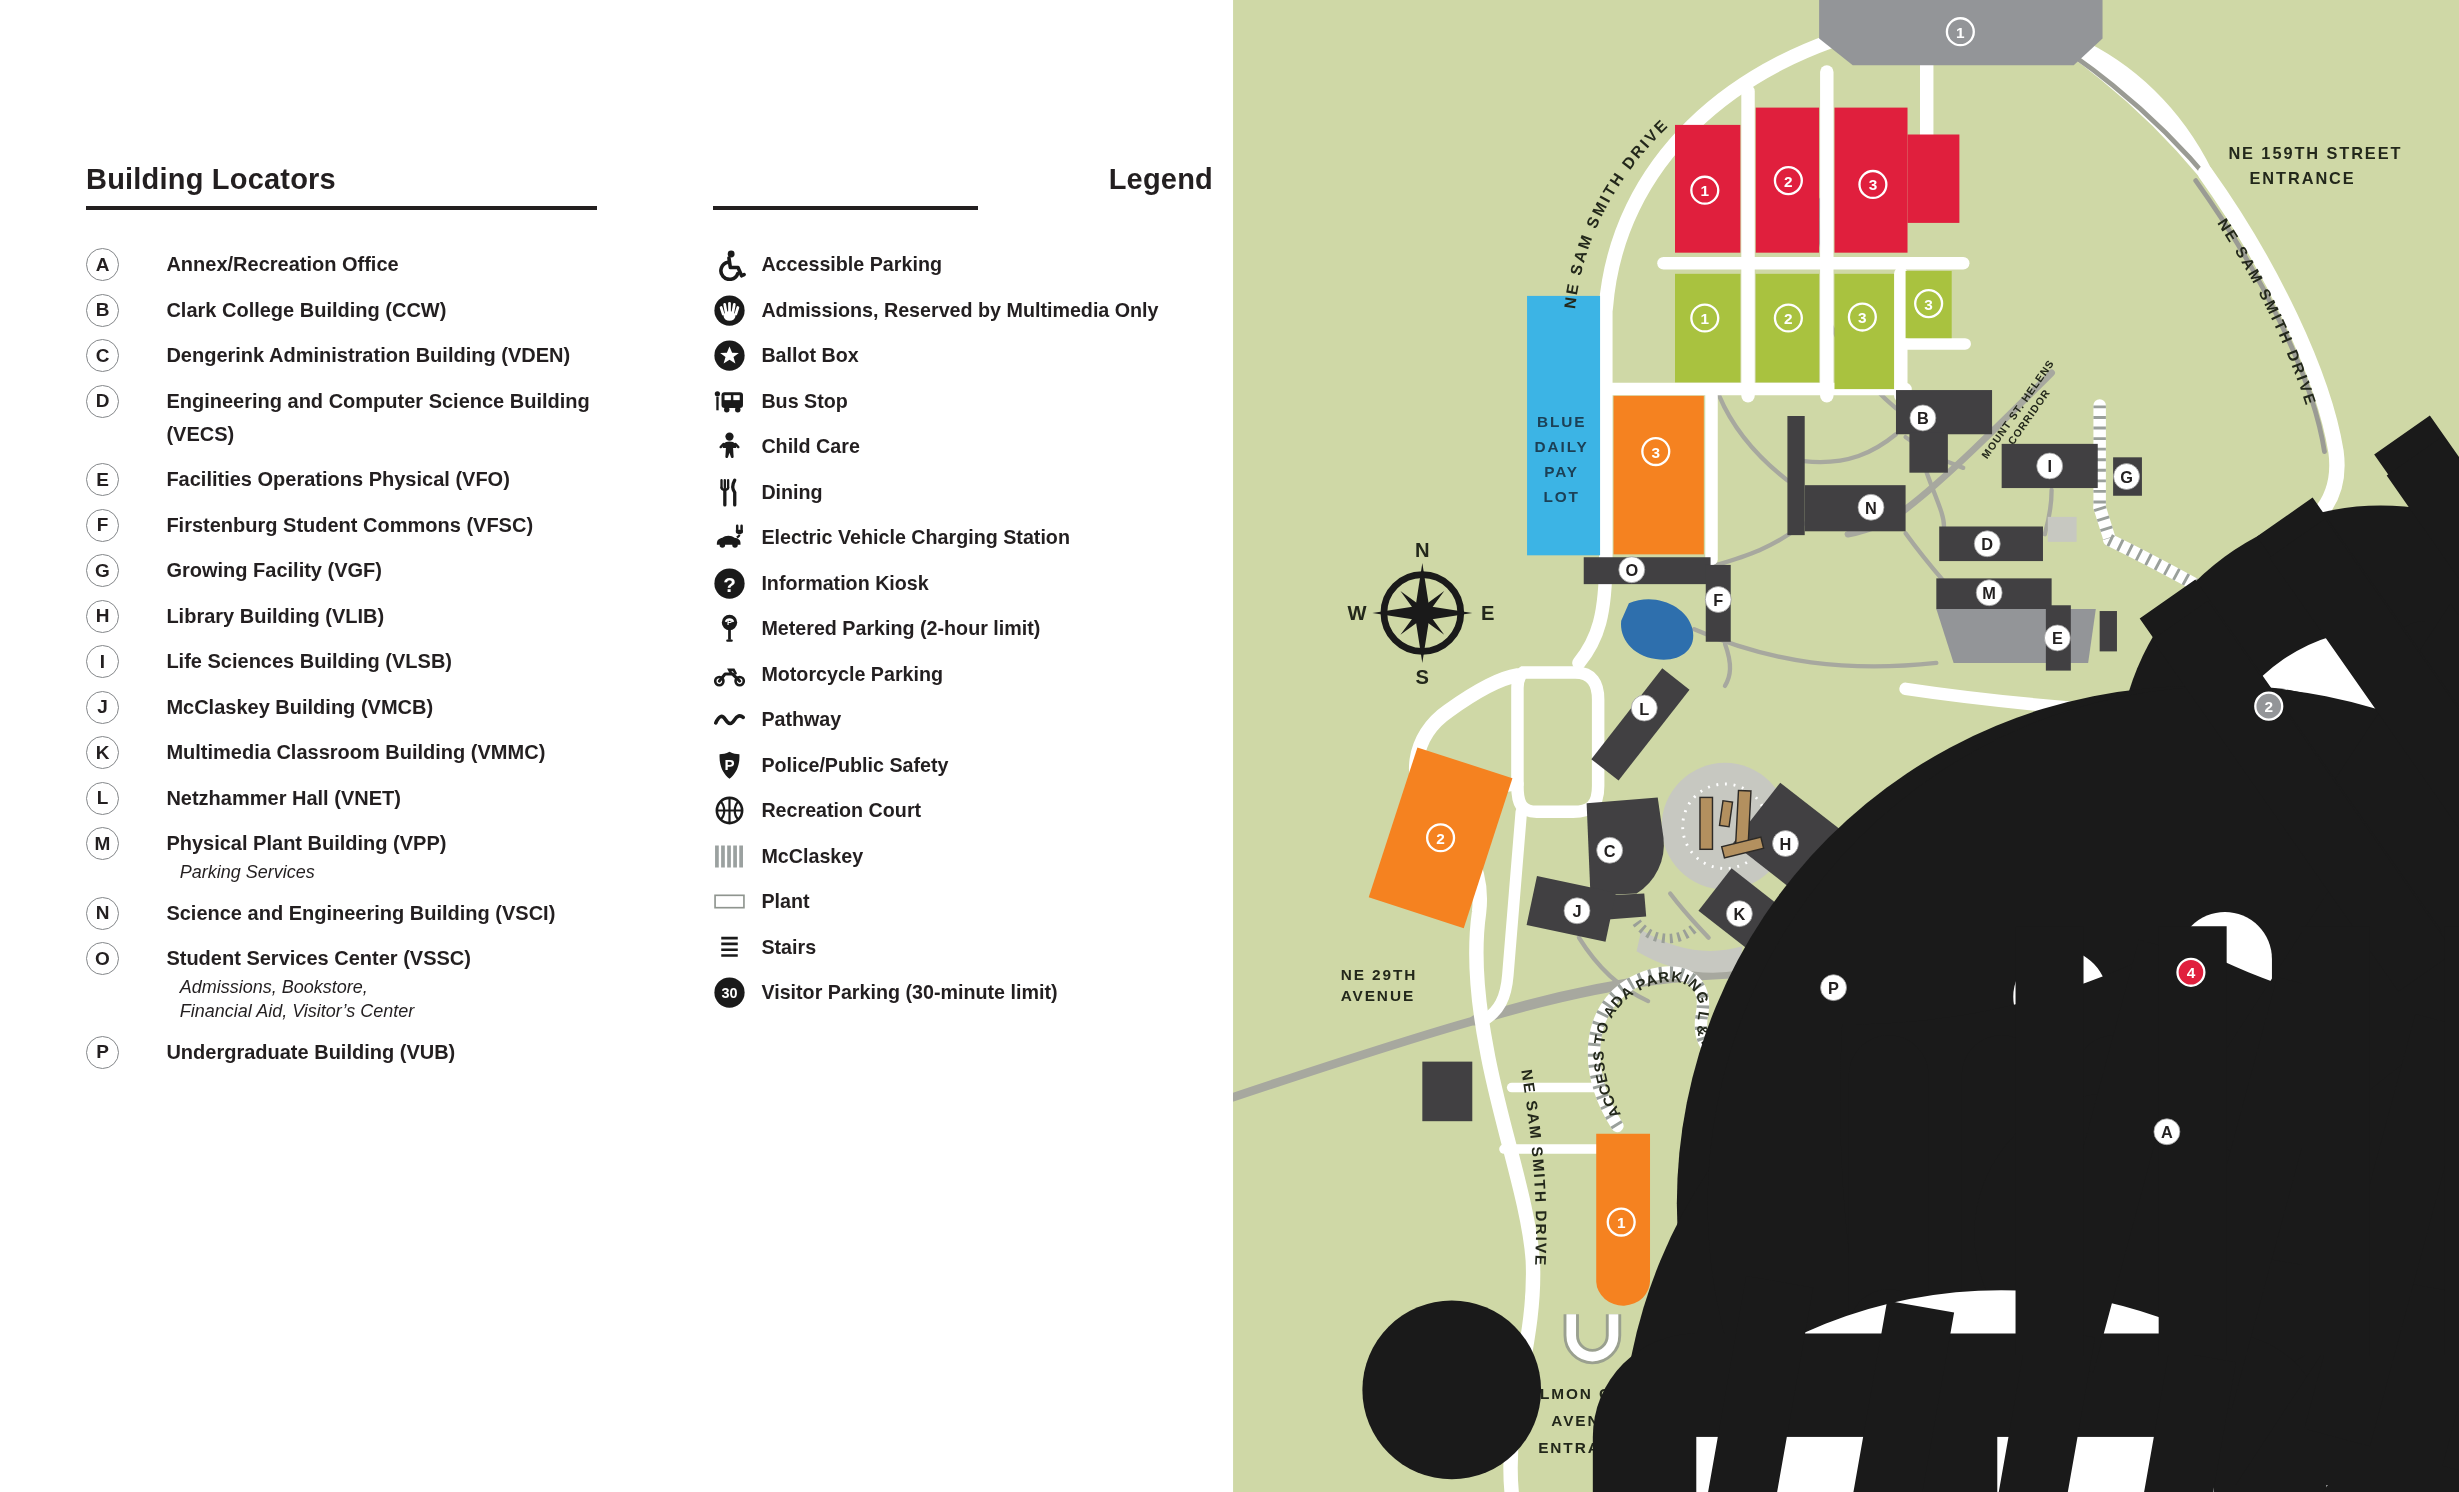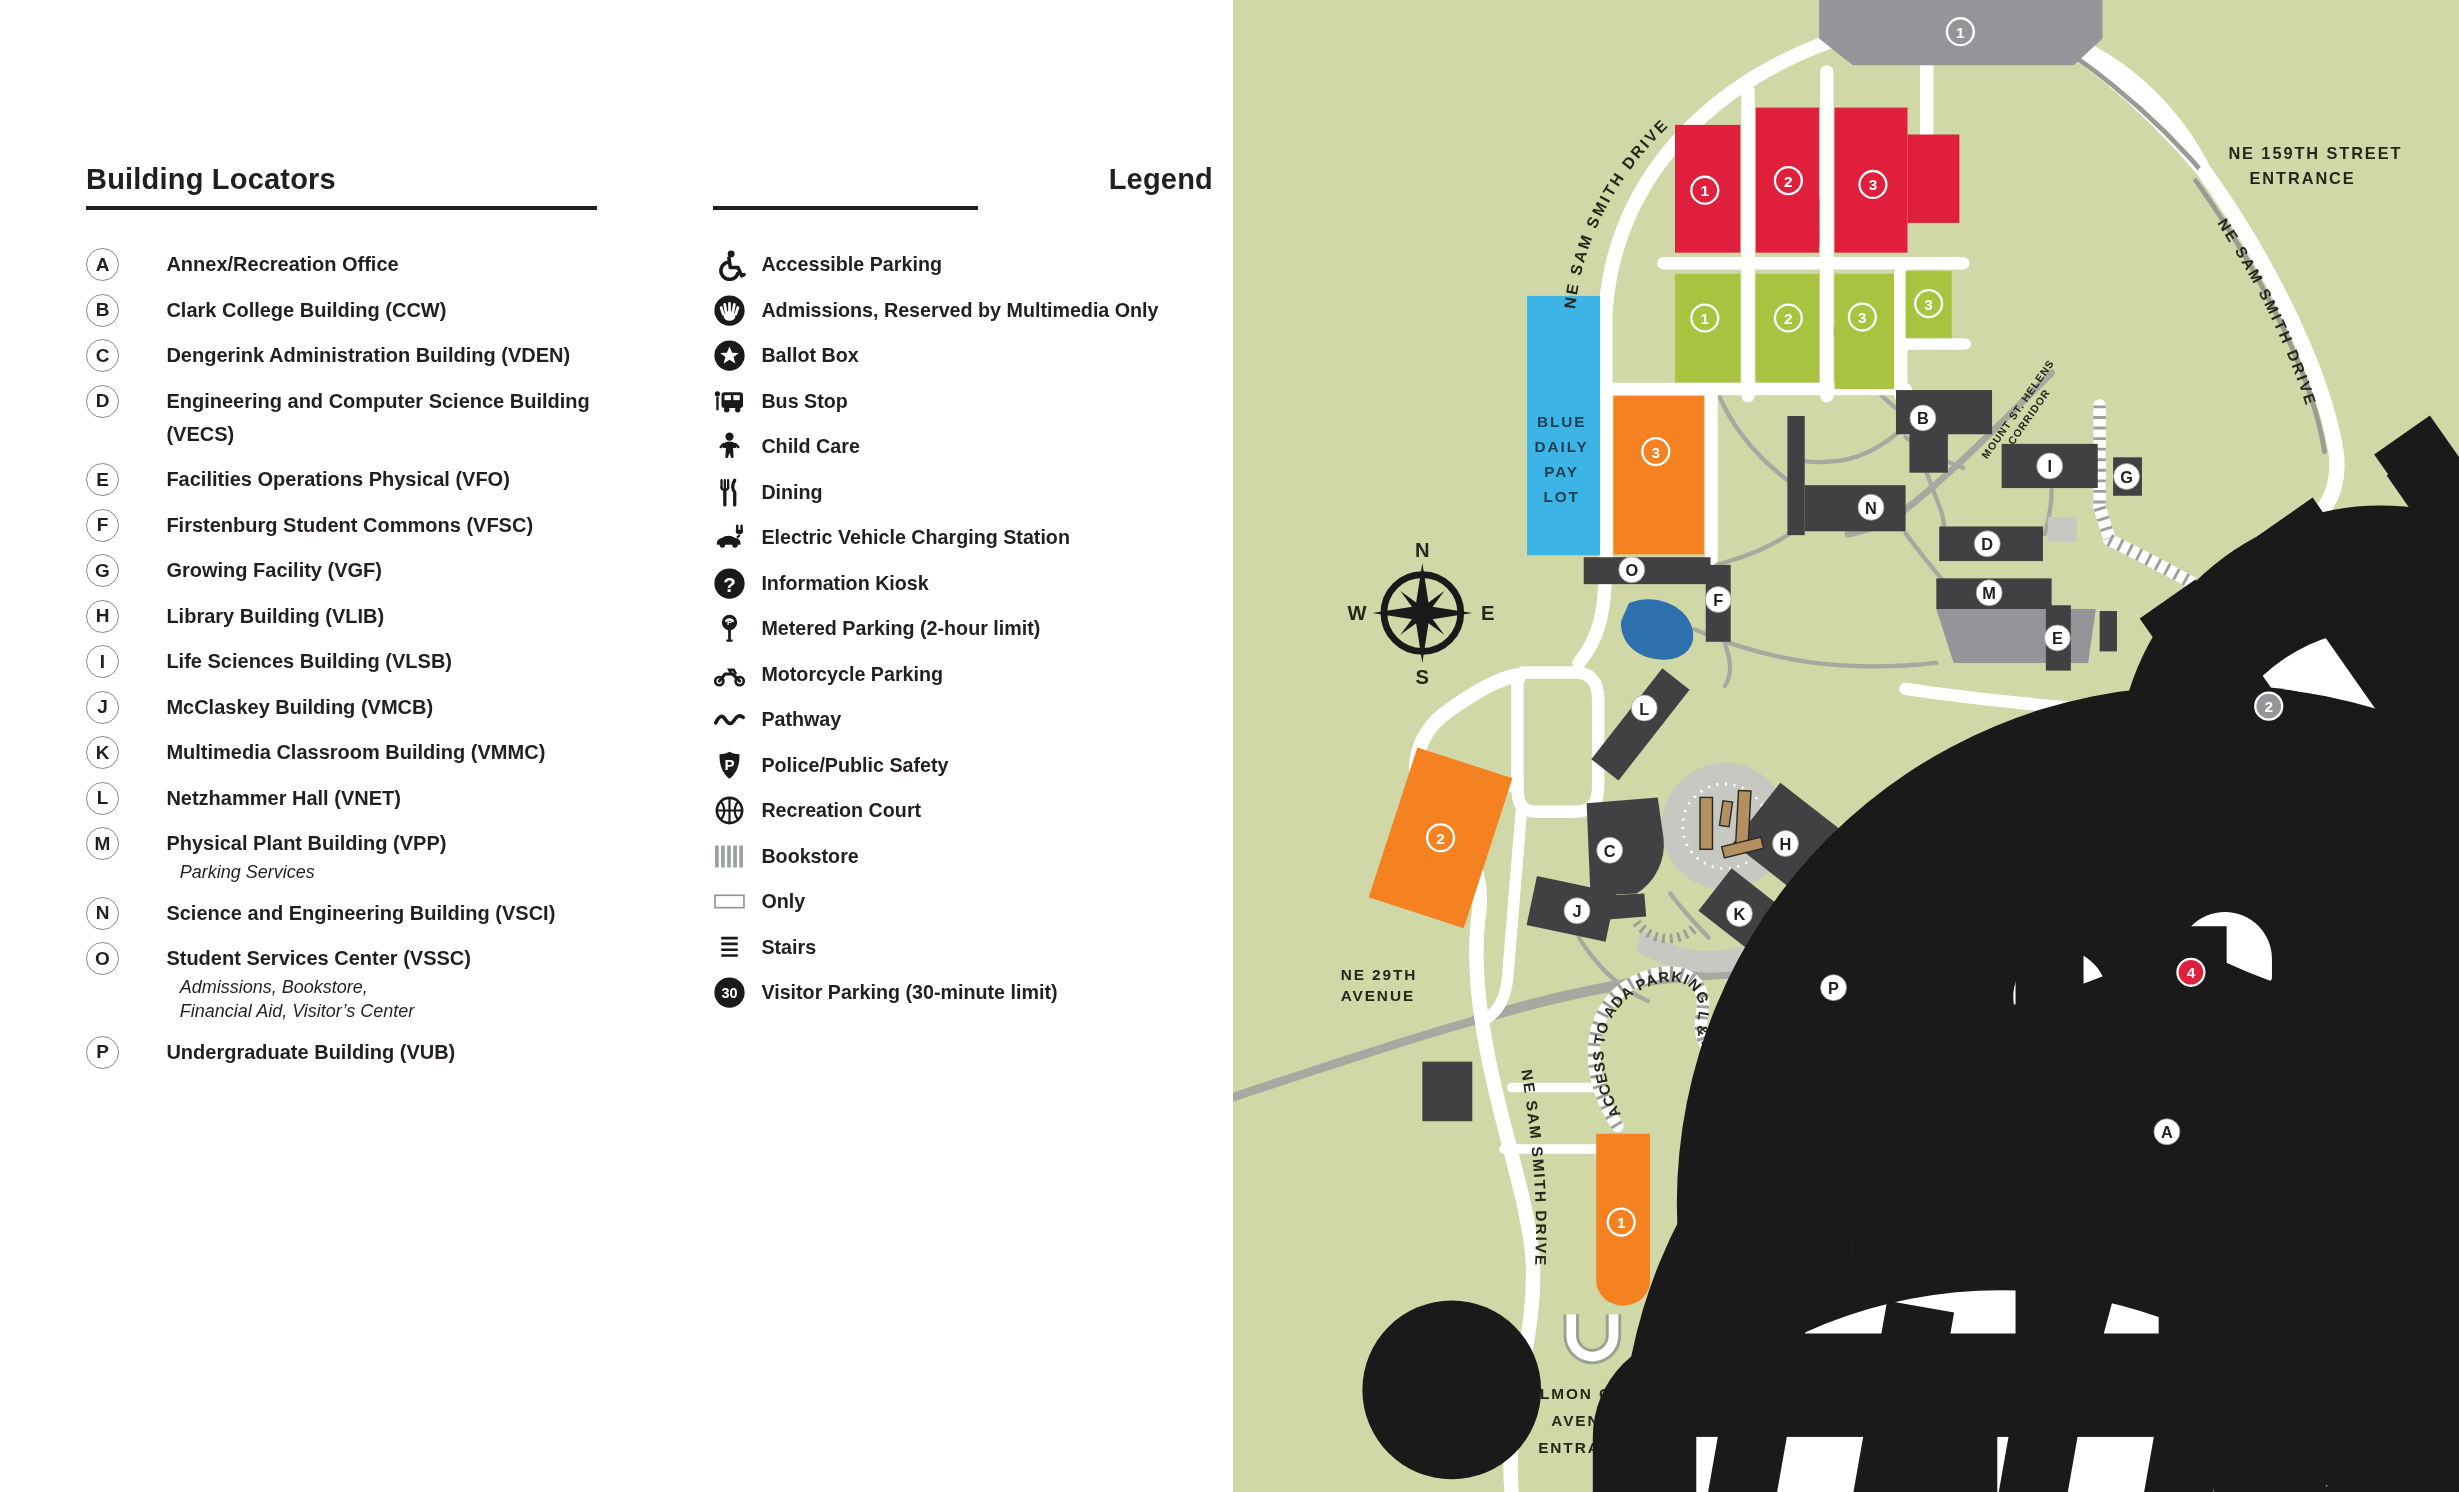--- a/index.html
+++ b/index.html
@@ -276,28 +276,28 @@
     <svg class="licon" viewBox="0 0 24 24" style="color:#1a1a1a">
             <use href="#i-basketball"></use>
           </svg>
     <div class="llabel">Recreation Court</div>
   </div>
 
   <div class="row">
     <svg class="licon" viewBox="0 0 24 24" style="color:#1a1a1a">
             <use href="#i-restricted"></use>
           </svg>
-    <div class="llabel">Bookstore</div>
+    <div class="llabel">McClaskey</div>
   </div>
 
   <div class="row">
     <svg class="licon" viewBox="0 0 24 24" style="color:#1a1a1a">
             <use href="#i-roadswatch"></use>
           </svg>
-    <div class="llabel">Only</div>
+    <div class="llabel">Plant</div>
   </div>
 
   <div class="row">
     <svg class="licon" viewBox="0 0 24 24" style="color:#1a1a1a">
             <use href="#i-stairs"></use>
           </svg>
     <div class="llabel">Stairs</div>
   </div>
 
   <div class="row">

